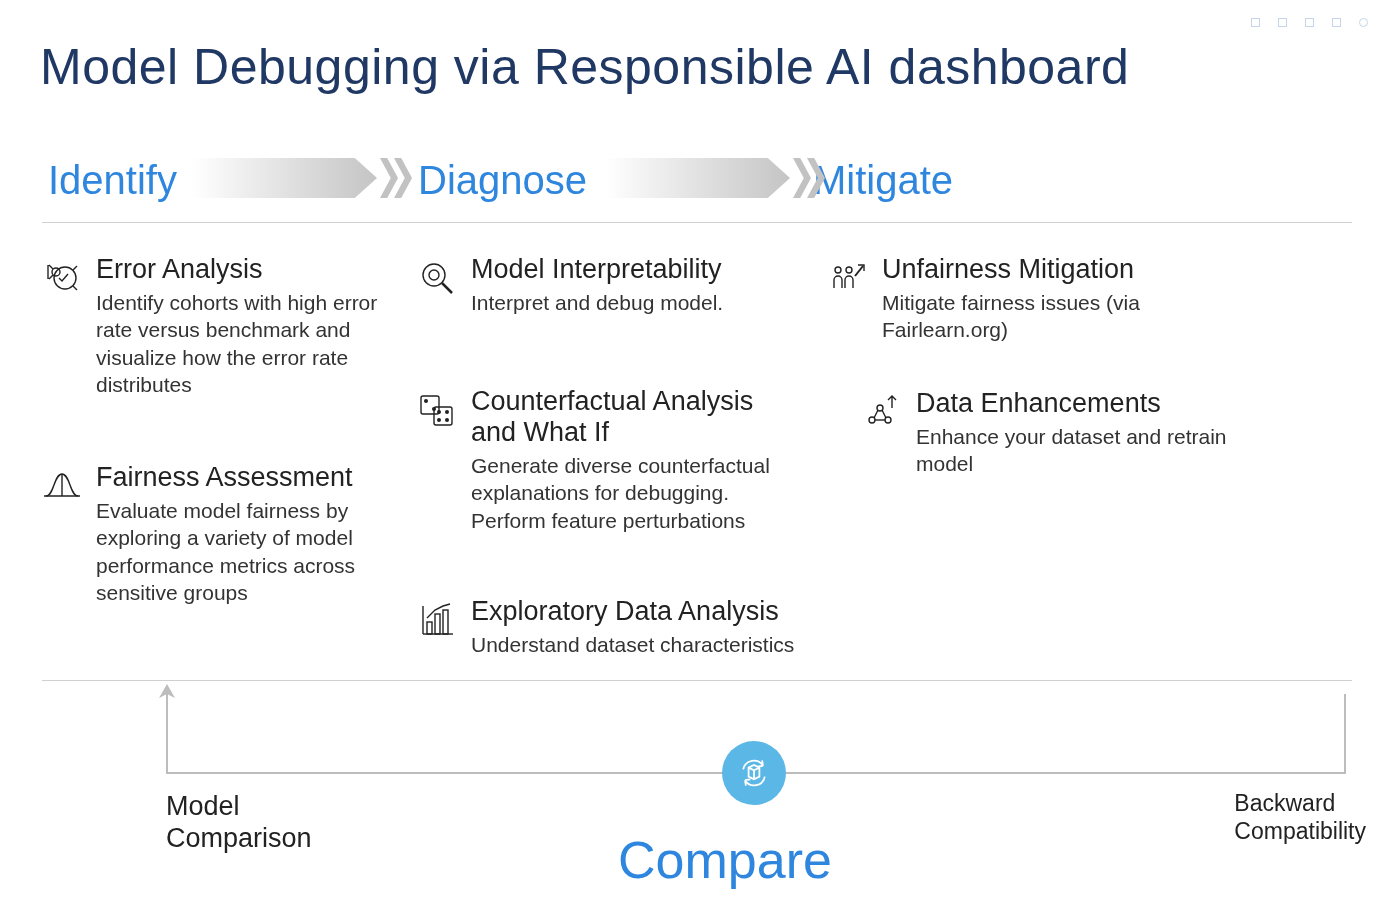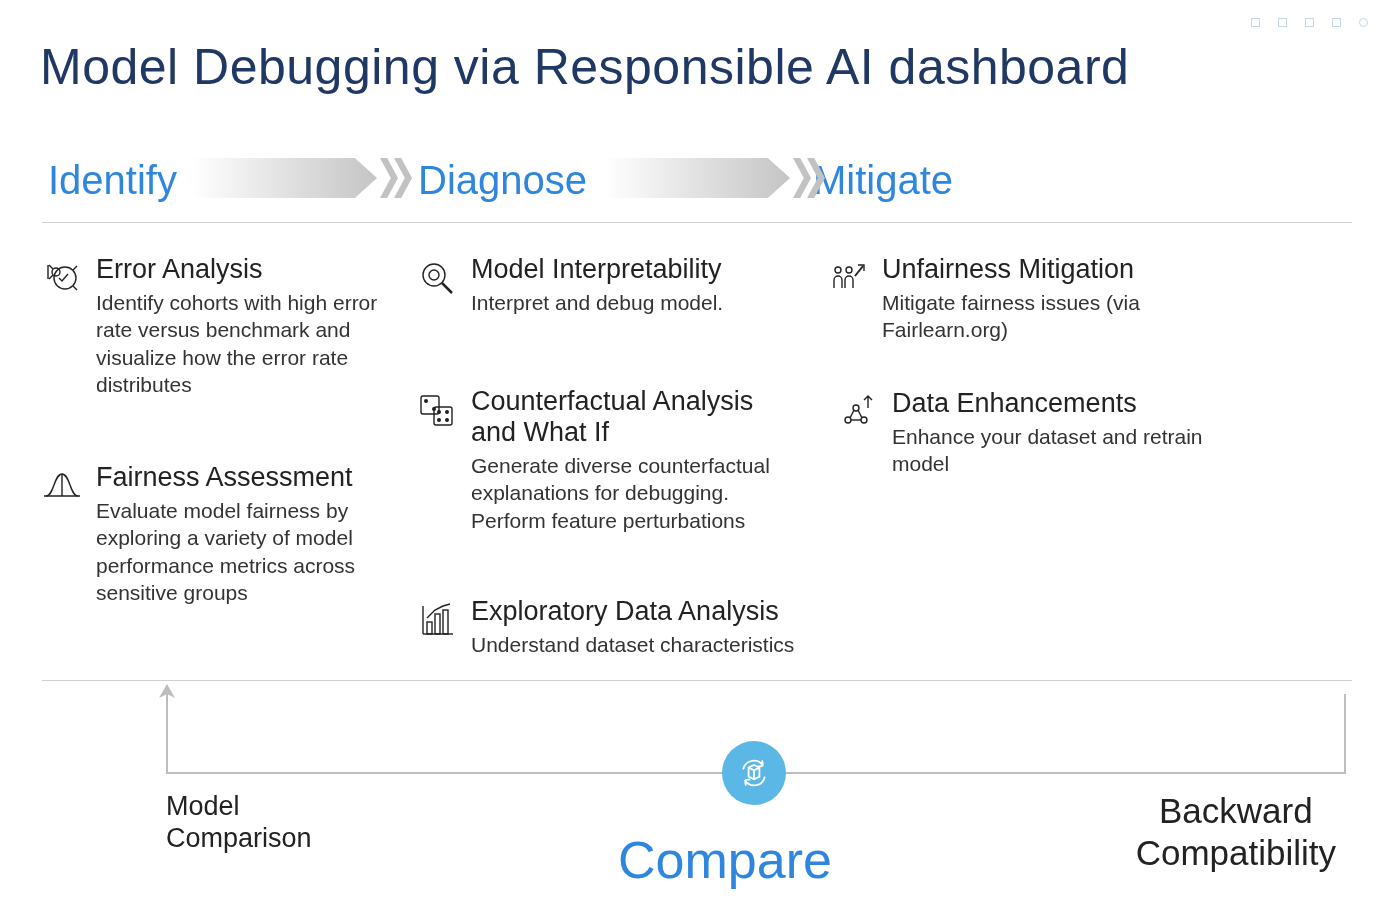--- a/index.html
+++ b/index.html
@@ -144,21 +144,21 @@
       font-weight: 400;
       color: #333;
       line-height: 1.3;
     }
     .error-analysis { top: 8px; left: 0; width: 368px; }
     .fairness { top: 216px; left: 0; width: 368px; }
     .interp { top: 8px; left: 375px; width: 382px; }
     .counterfactual { top: 140px; left: 375px; width: 382px; }
     .eda { top: 350px; left: 375px; width: 400px; }
     .unfair { top: 8px; left: 786px; width: 400px; }
-    .data-enh { top: 142px; left: 796px; width: 400px; }
+    .data-enh { top: 142px; left: 820px; width: 400px; }
     .divider2 {
       position: absolute;
       top: 680px;
       left: 42px;
       width: 1310px;
       height: 1px;
       background: #d0d0d0;
     }
     .loop {
       position: absolute;
@@ -206,25 +206,25 @@
       position: absolute;
       top: 790px;
       left: 166px;
       font-size: 27px;
       color: #222;
       line-height: 1.2;
     }
     .backward-comp {
       position: absolute;
       top: 790px;
-      right: 50px;
-      font-size: 35px;
+      right: 20px;
+      font-size: 23px;
       color: #222;
       line-height: 1.2;
-      text-align: center;
+      text-align: left;
     }
   </style>
 </head>
 <body>
 
 <div class="dots">
   <div class="dot-sq"></div>
     <div class="dot-sq"></div>
     <div class="dot-sq"></div>
     <div class="dot-sq"></div>

